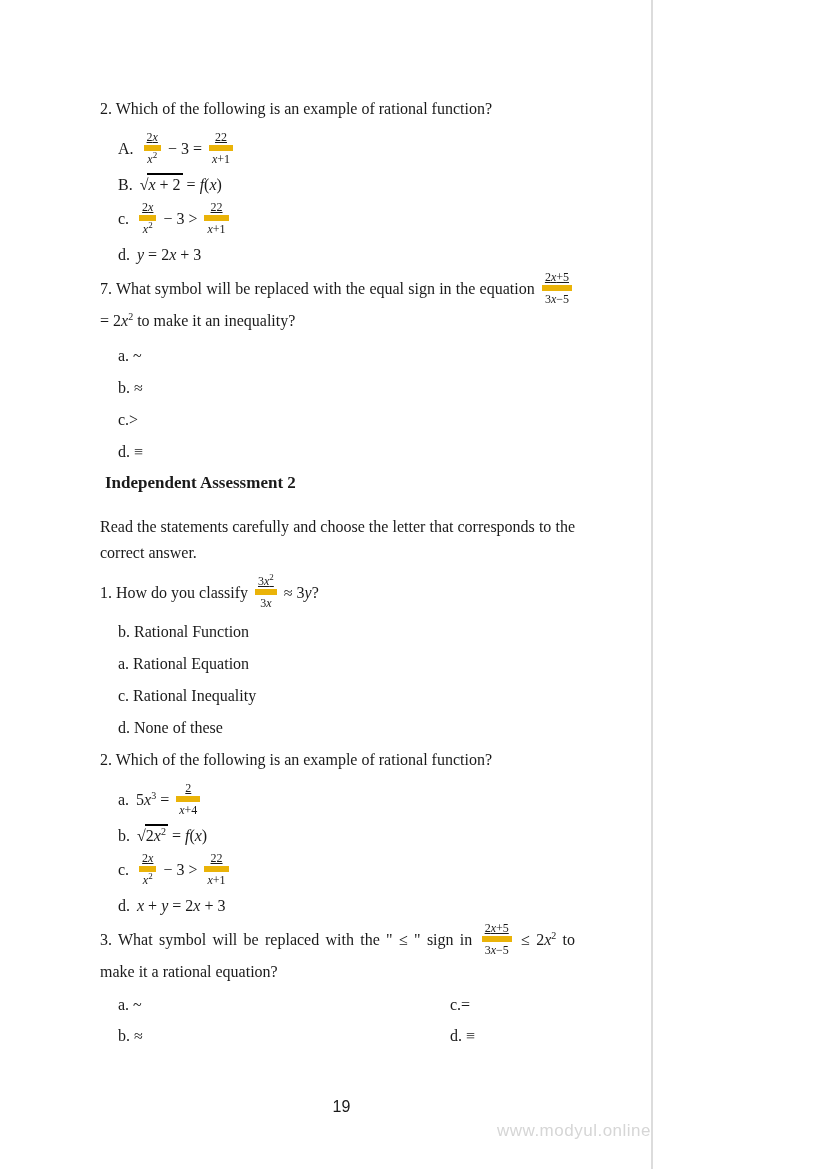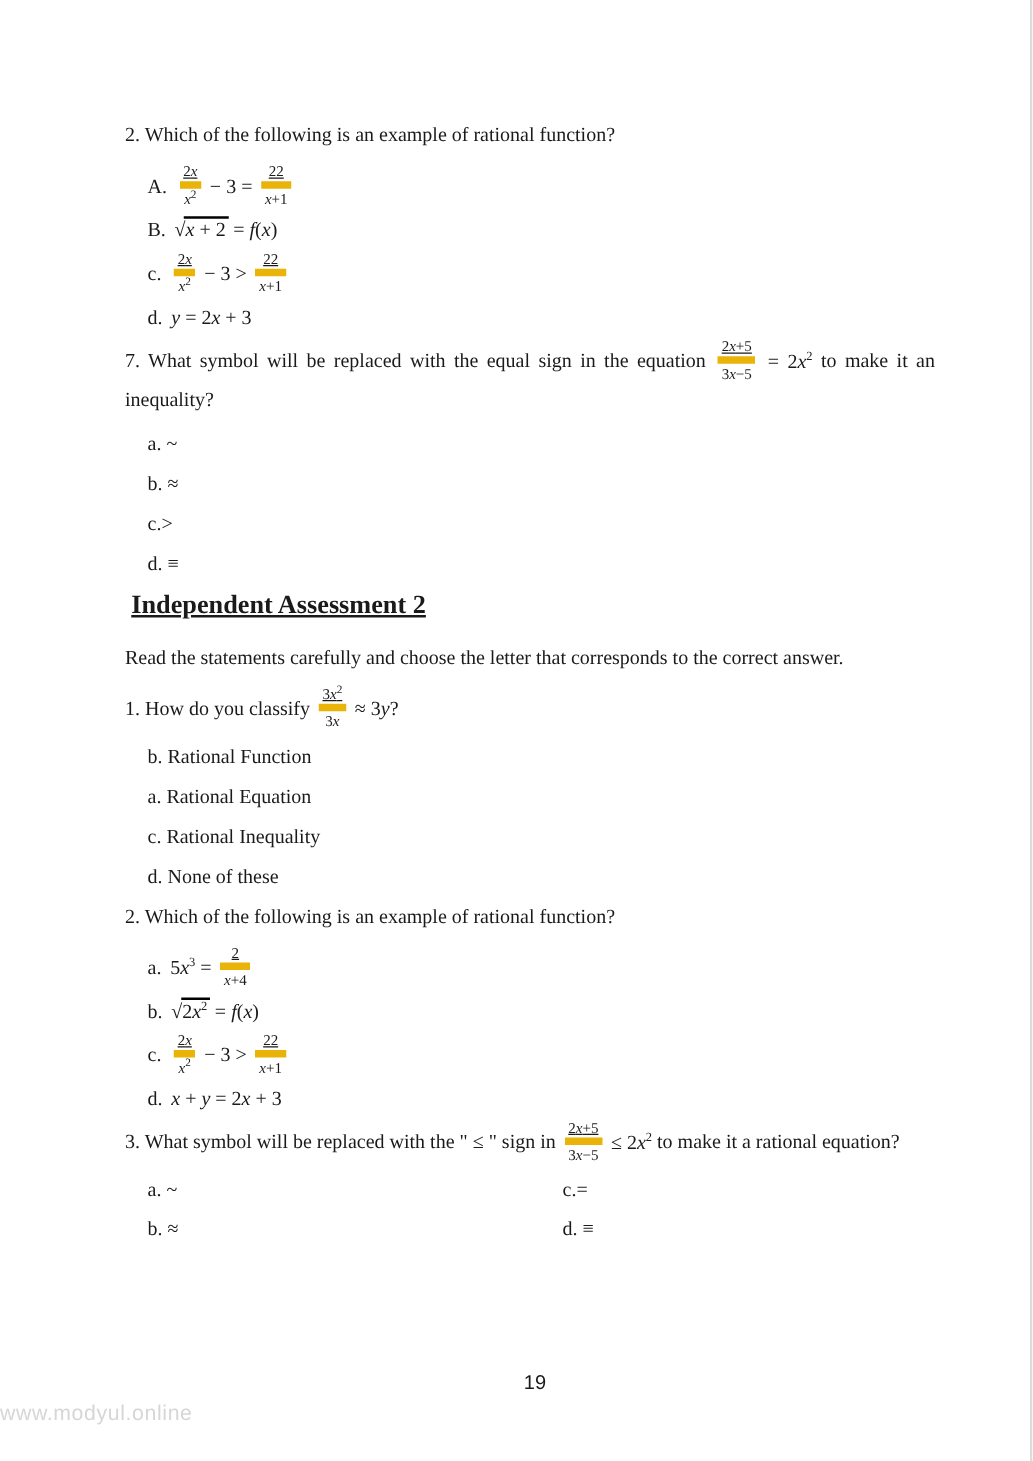--- a/index.html
+++ b/index.html
@@ -1,30 +1,30 @@
 <!DOCTYPE html>
 <html><head>
 <meta charset="utf-8">
 <style>
   html,body{margin:0;padding:0;background:#ffffff;}
   .page{
     position:relative;
-    width:826px;height:1169px;
+    width:653px;height:1169px;
     background:#ffffff;
     box-sizing:border-box;
     border-right:2px solid #dcdcdc;
     font-family:"Liberation Serif","DejaVu Serif",serif;
     font-size:16px;
     color:#1a1a1a;
     overflow:hidden;
   }
   .content{padding:99px 76px 0 100px;}
   .prompt{line-height:20px;margin:0;}
   .para{line-height:26px;margin:0;text-align:justify;}
-  .heading{font-weight:bold;font-size:21px;margin:0;padding-left:5px;line-height:18px;text-decoration:underline;}
+  .heading{font-weight:bold;font-size:17px;margin:0;padding-left:5px;line-height:18px;}
   .opts{margin-top:13px;padding-left:18px;}
   .opt{margin:0 0 8px 0;white-space:nowrap;}
   .opt-s{margin:0 0 13px 0;line-height:19px;white-space:nowrap;}
   .opt-label{margin-right:7px;}
   .optgrid{display:grid;grid-template-columns:332px auto;row-gap:12px;margin-top:10px;padding-left:18px;}
   .optgrid .opt-s{margin:0;}
   
   .math i{font-style:italic;}
   .frac{display:inline-block;vertical-align:middle;text-align:center;font-size:12px;line-height:14px;margin:0 3px;position:relative;top:-2px;}
   .frac .num{display:block;padding:0 3px 1px 3px;text-decoration:underline;}
@@ -32,21 +32,21 @@
   .frac sup{font-size:9px;}
   sup{font-size:10px;line-height:0;vertical-align:super;}
   .sqrt{white-space:nowrap;}
   .sqrt .rad{font-style:normal;}
   .sqrt .radicand{border-top:2px solid #000000;padding:1px 2px 0 1px;margin-left:-1px;}
   .mt6{margin-top:6px;}
   .mt10{margin-top:10px;}
   .mt12{margin-top:12px;}
   .mt22{margin-top:22px;}
   .footer-page{position:absolute;top:1098px;left:16px;width:100%;text-align:center;font-size:16px;line-height:18px;color:#1a1a1a;font-family:"Liberation Sans","DejaVu Sans",sans-serif;}
-  .watermark{position:absolute;top:1121px;left:0;width:100%;text-align:left;font-size:17px;letter-spacing:0.5px;color:#d6d6d6;font-family:"Liberation Sans","DejaVu Sans",sans-serif;}
+  .watermark{position:absolute;top:1121px;left:0;width:100%;text-align:right;font-size:17px;letter-spacing:0.5px;color:#d6d6d6;font-family:"Liberation Sans","DejaVu Sans",sans-serif;}
 </style>
 </head>
 <body>
 
 <div class="page">
   <div class="content">
 
     <p class="prompt">2. Which of the following is an example of rational function?</p>
     <div class="opts">
       <div class="opt">

